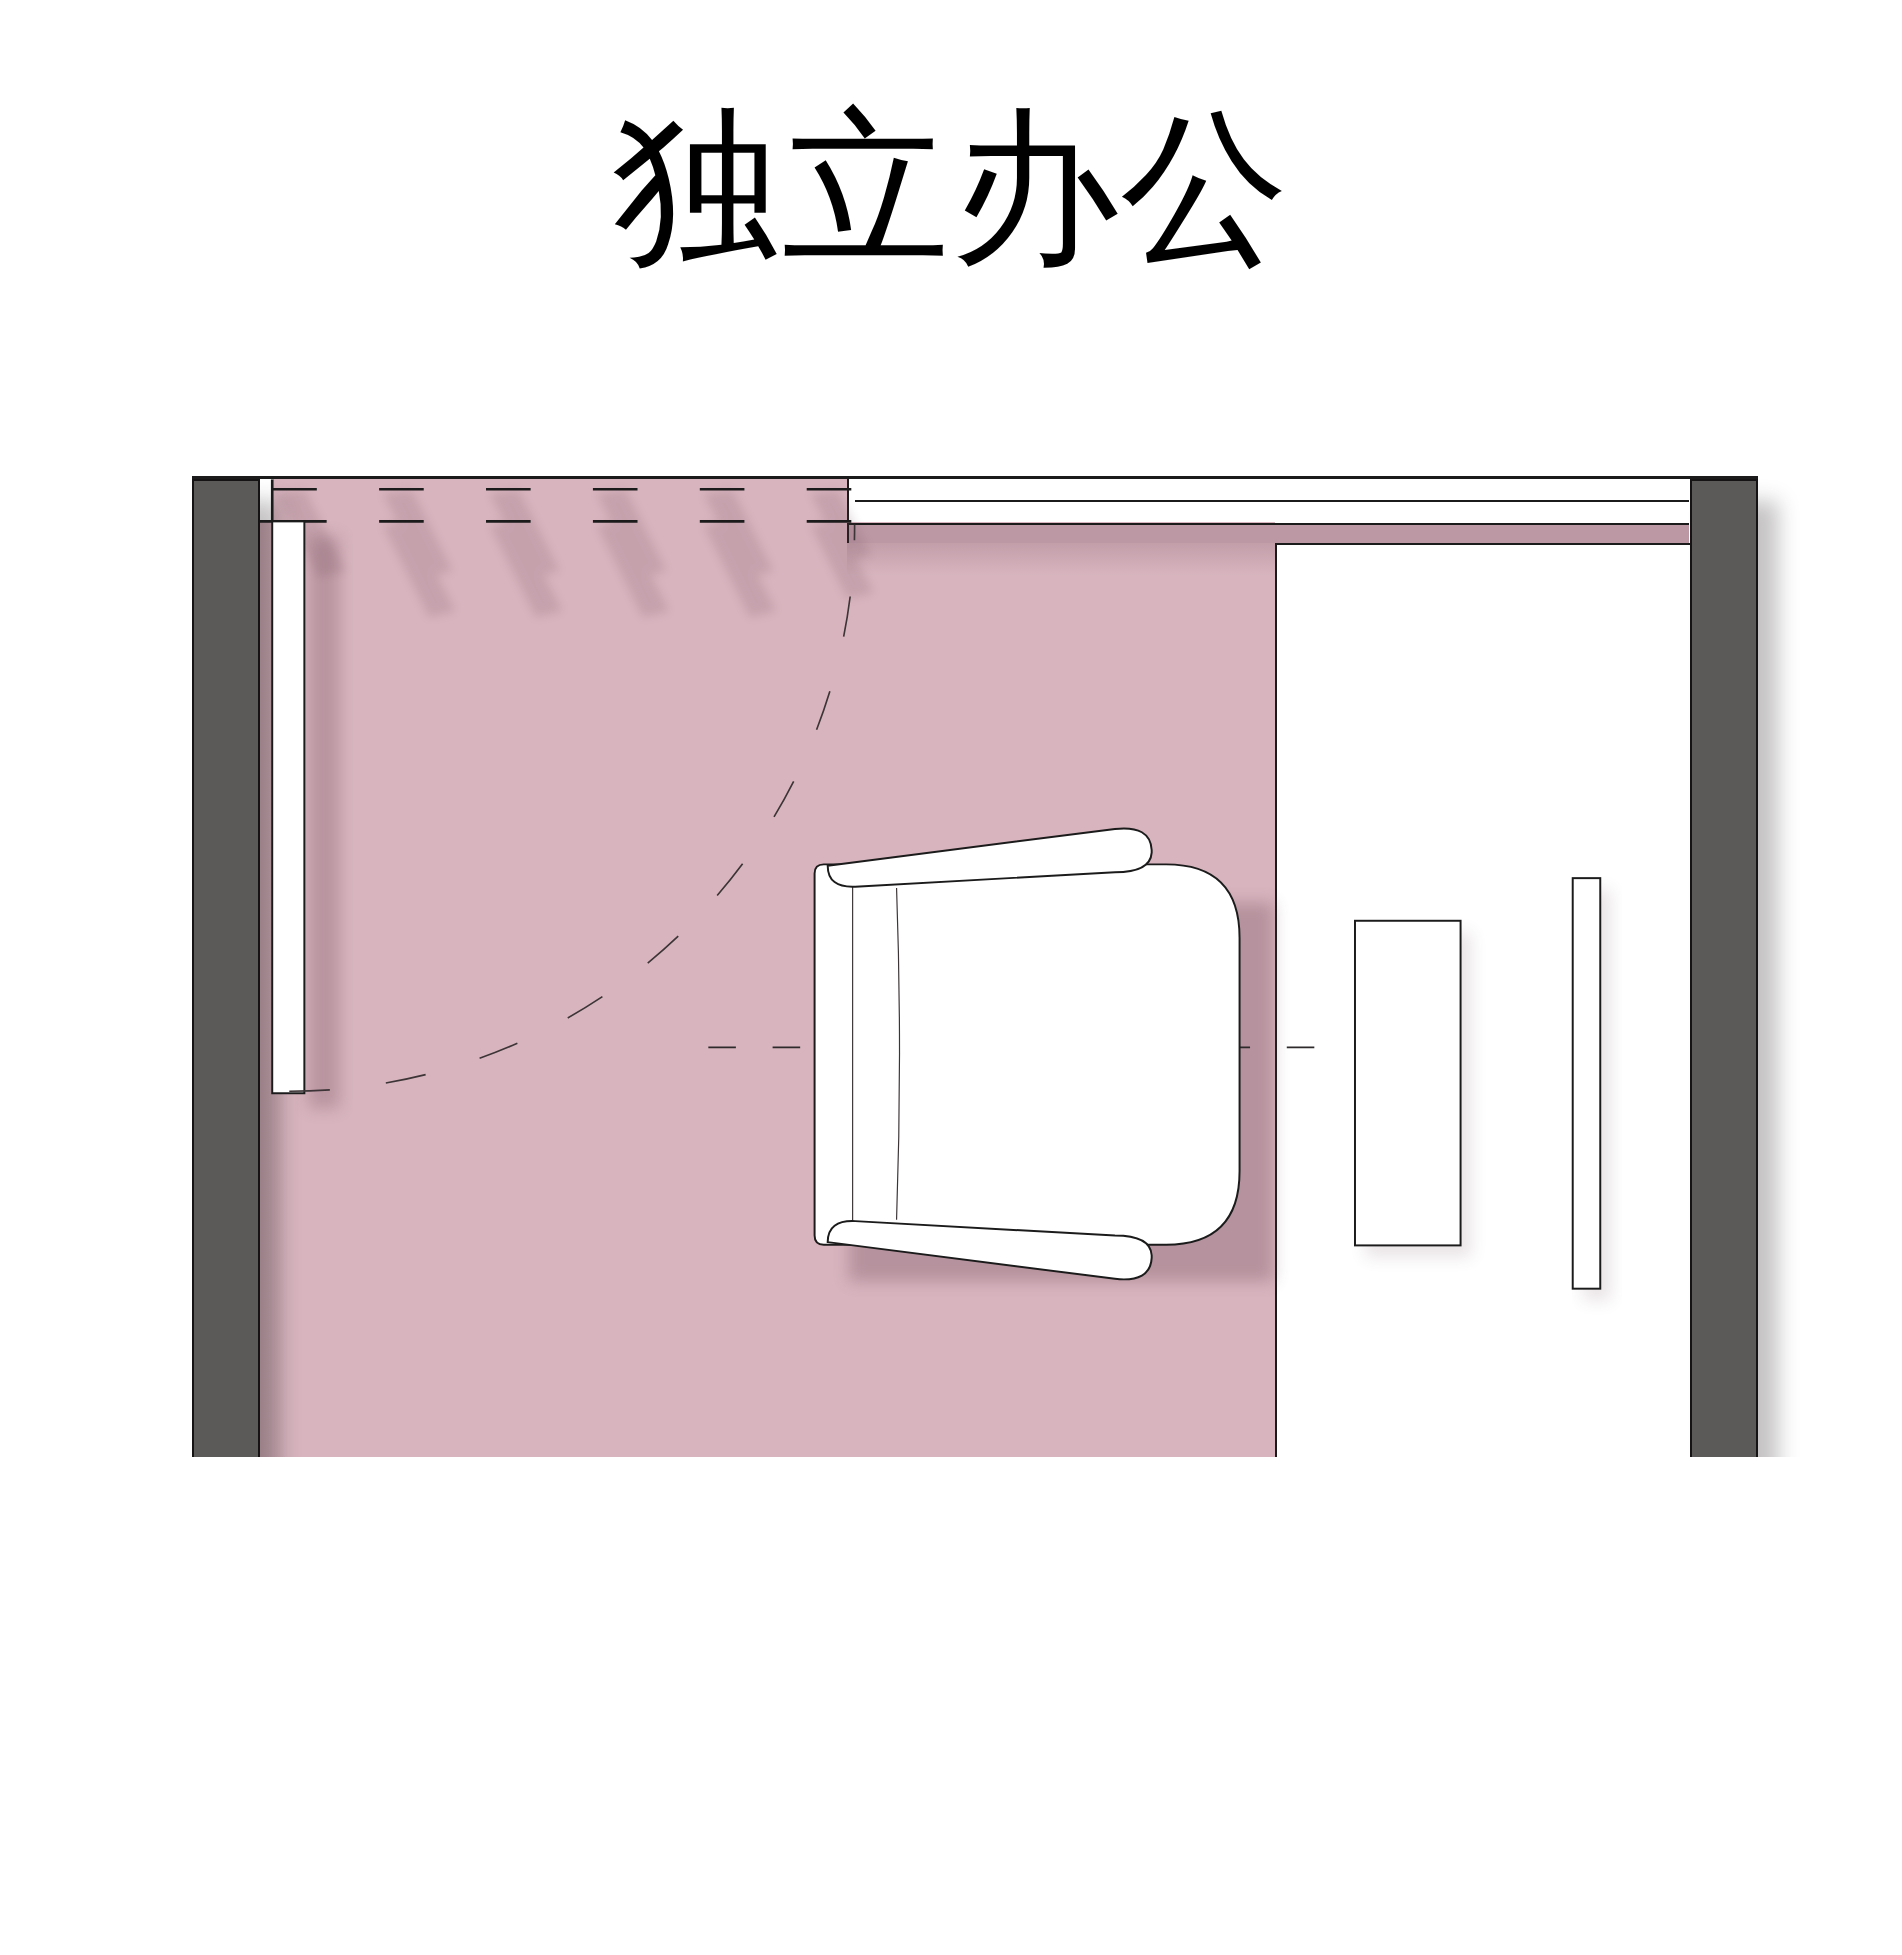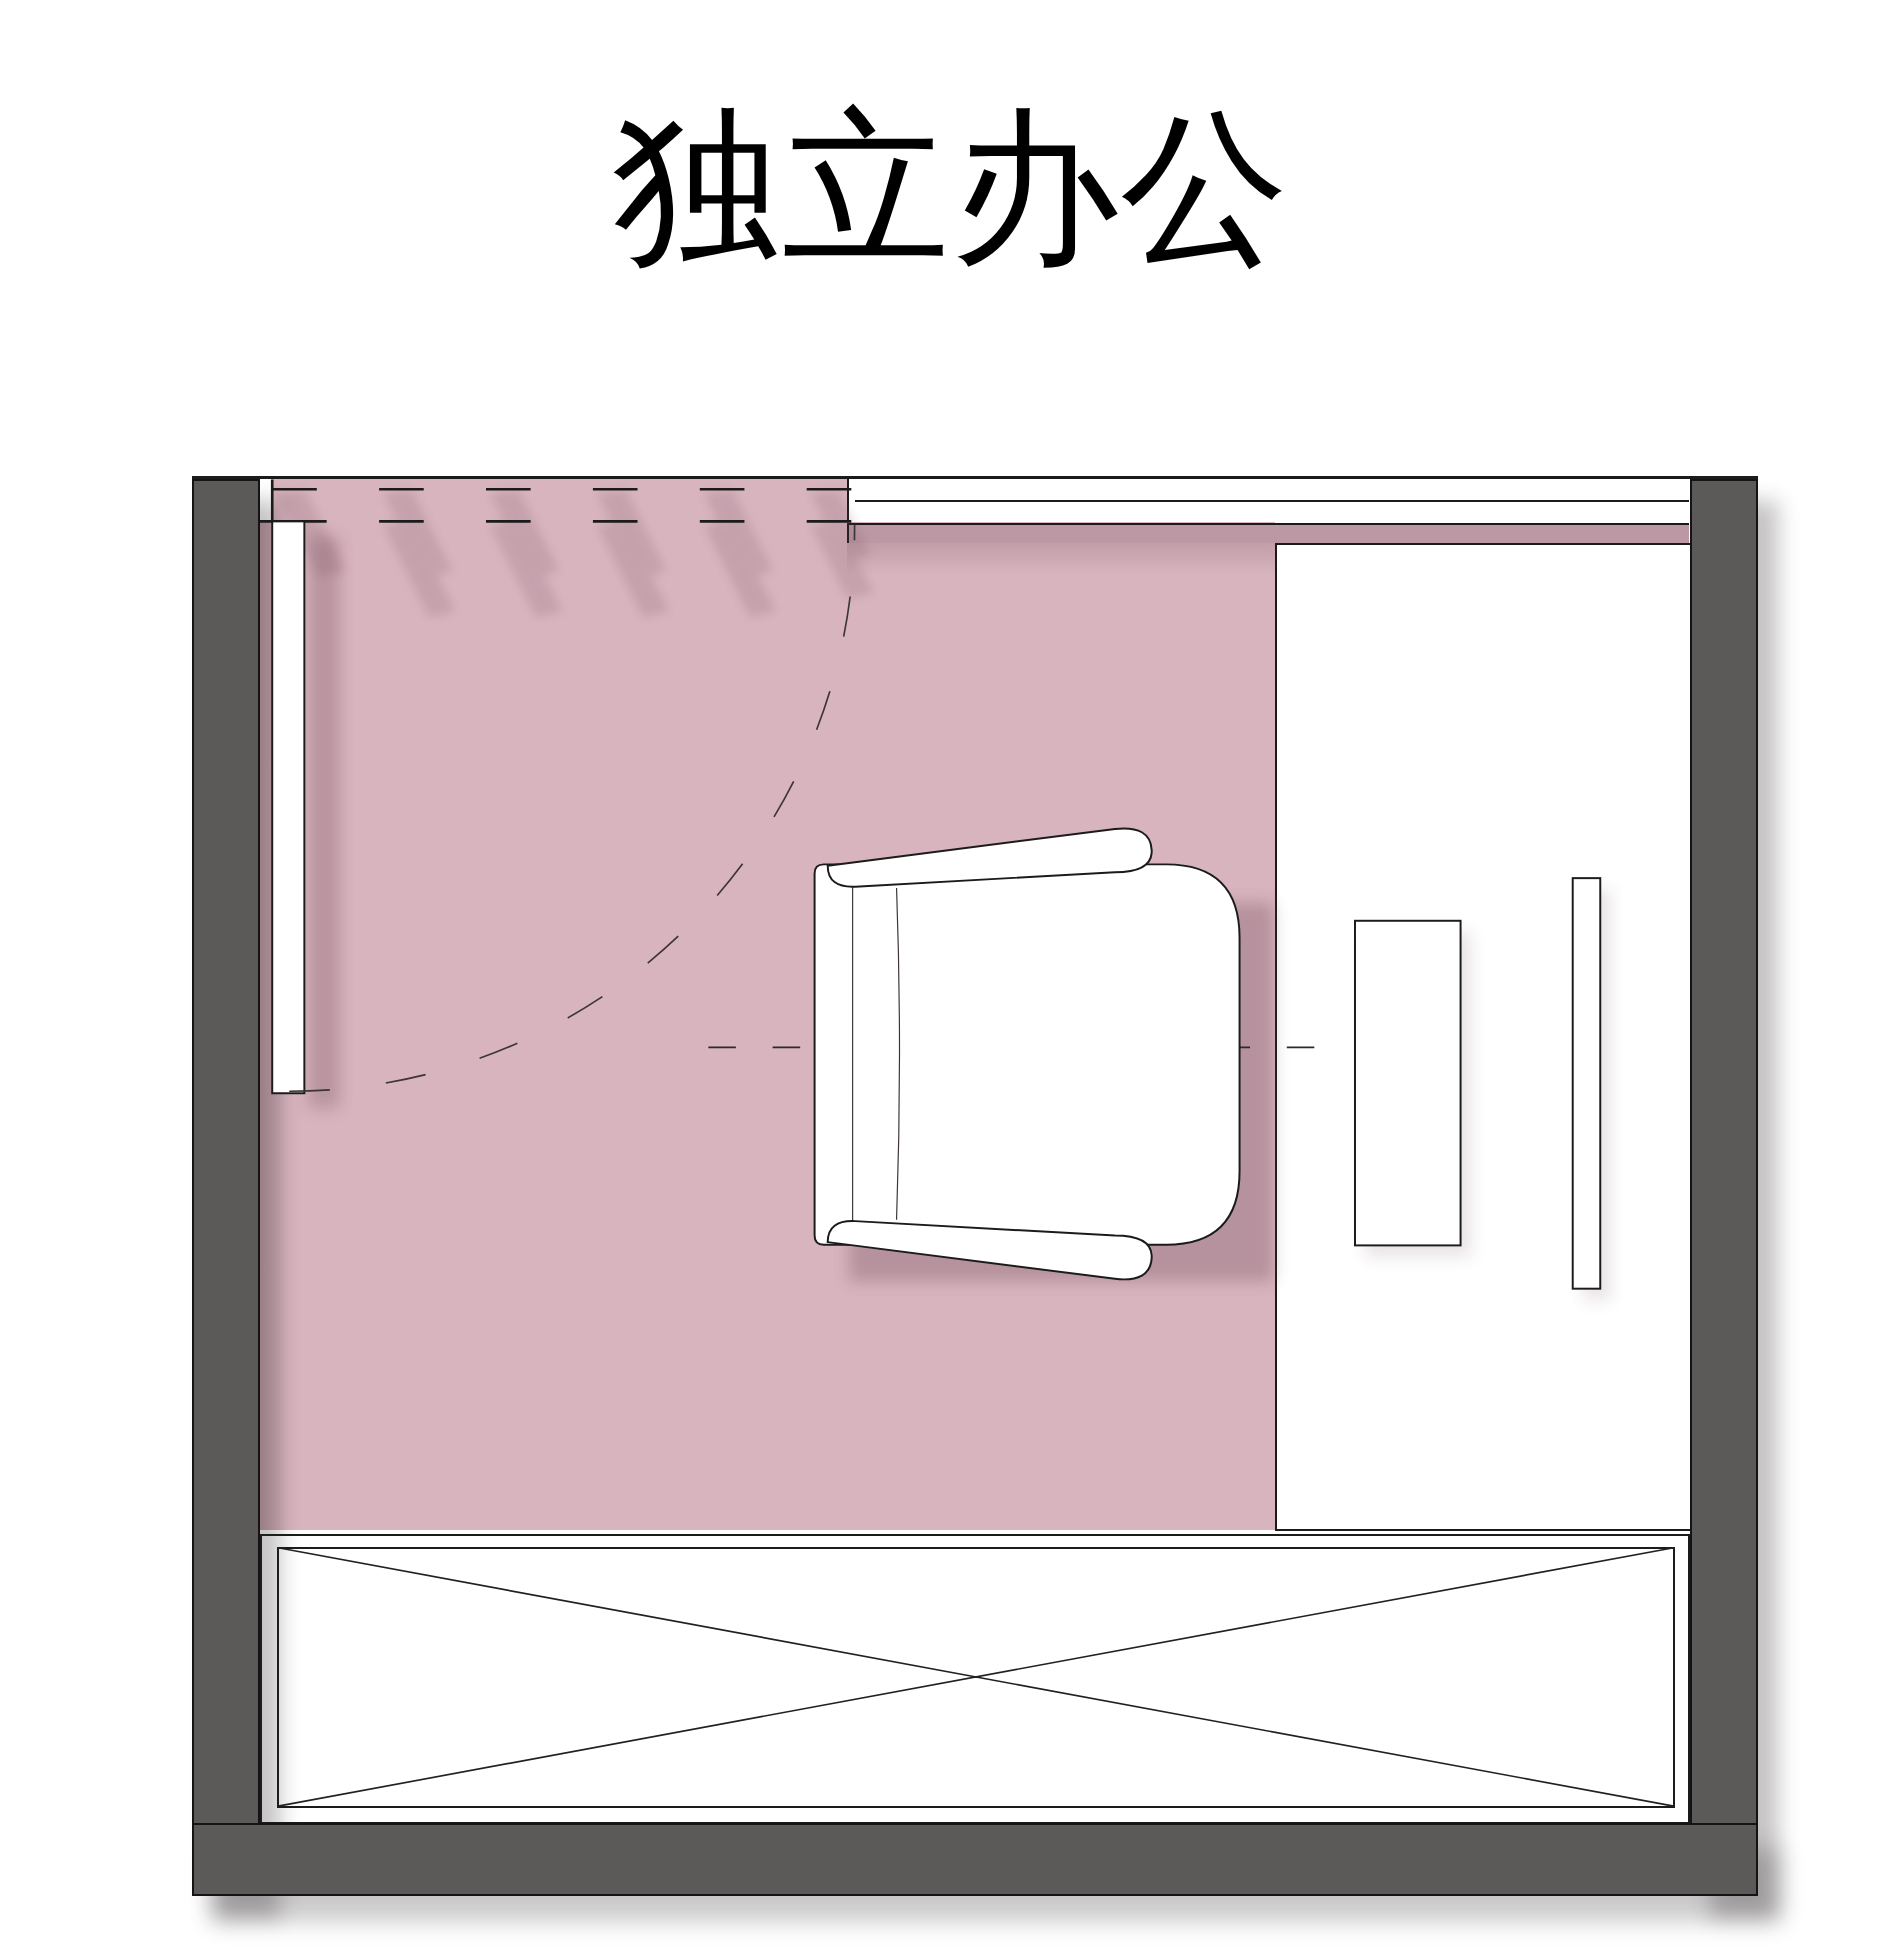--- a/index.html
+++ b/index.html
@@ -1,18 +1,18 @@
 <!DOCTYPE html>
 <html style="--ink: #000000; --line: #1b1b1b; --wall: #5c5959; --floor: #d7b4be; --sill: #bc97a4; --surface: #ffffff; --soft-shadow: #6b4452;font-size:10.5px"><head>
 <meta charset="utf-8">
 <style>
   html,body{margin:0;padding:0;background:#ffffff;}
   .page{
     position:relative;
-    width:1902px;height:1955px;
+    width:1902px;height:1457px;
     background:#ffffff;
     overflow:hidden;
     font-family:"Liberation Serif", serif;
   }
   .title{
     position:absolute;
     left:0;top:77px;width:100%;
     margin:0;
     text-align:center;
     font-size:168px;

